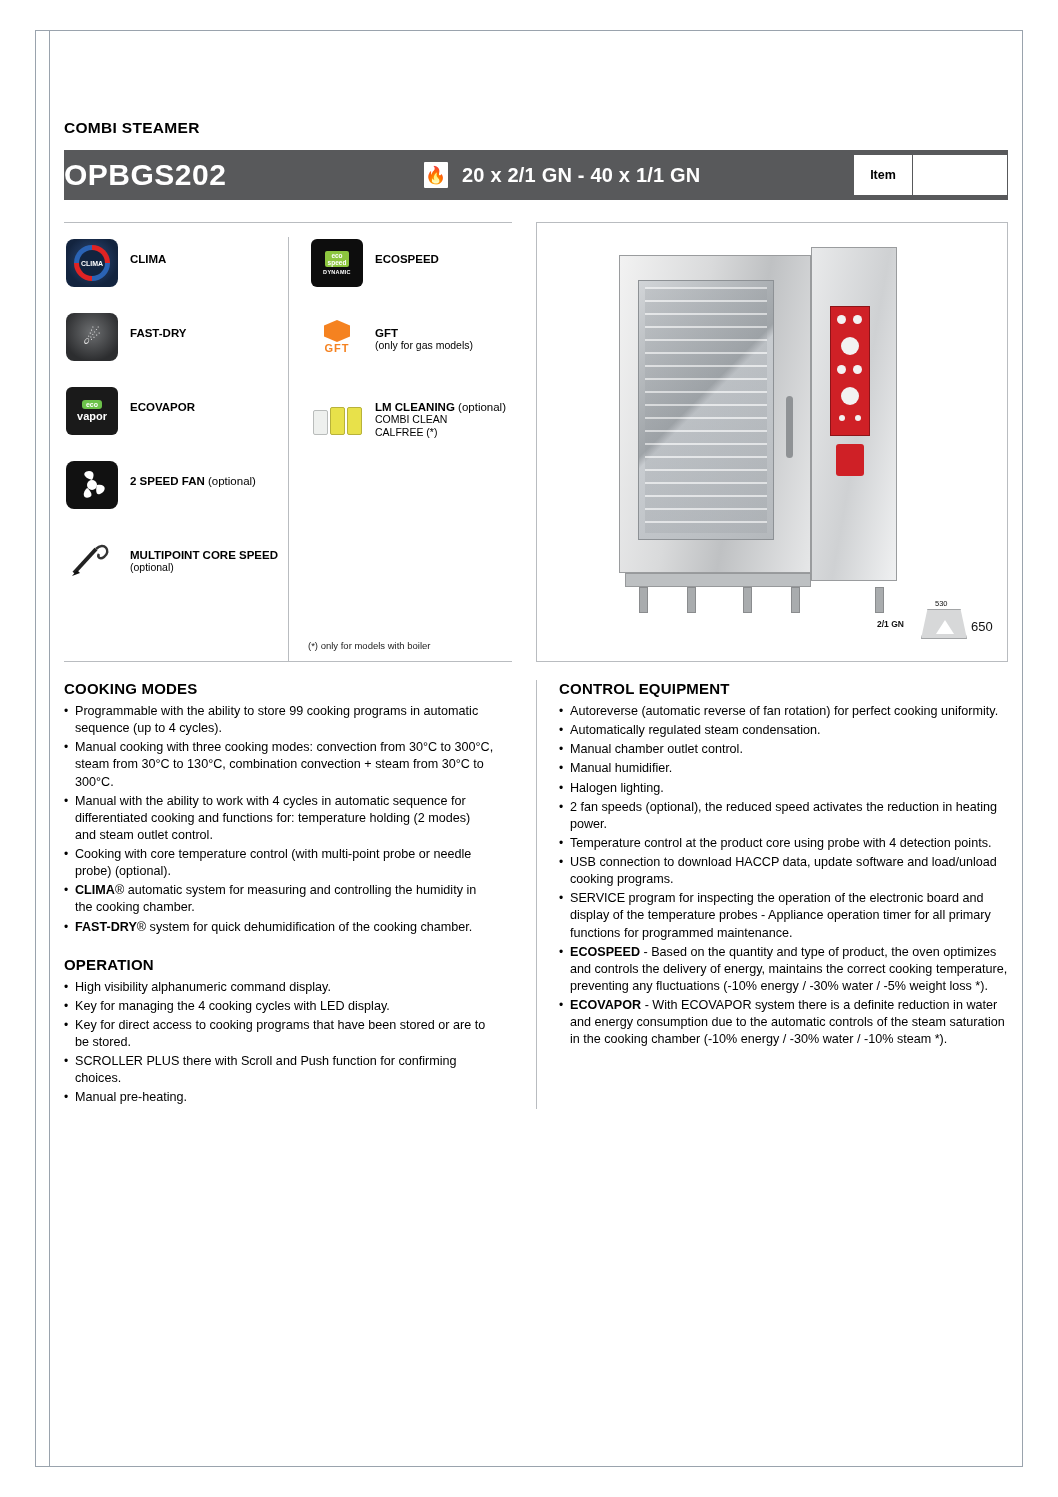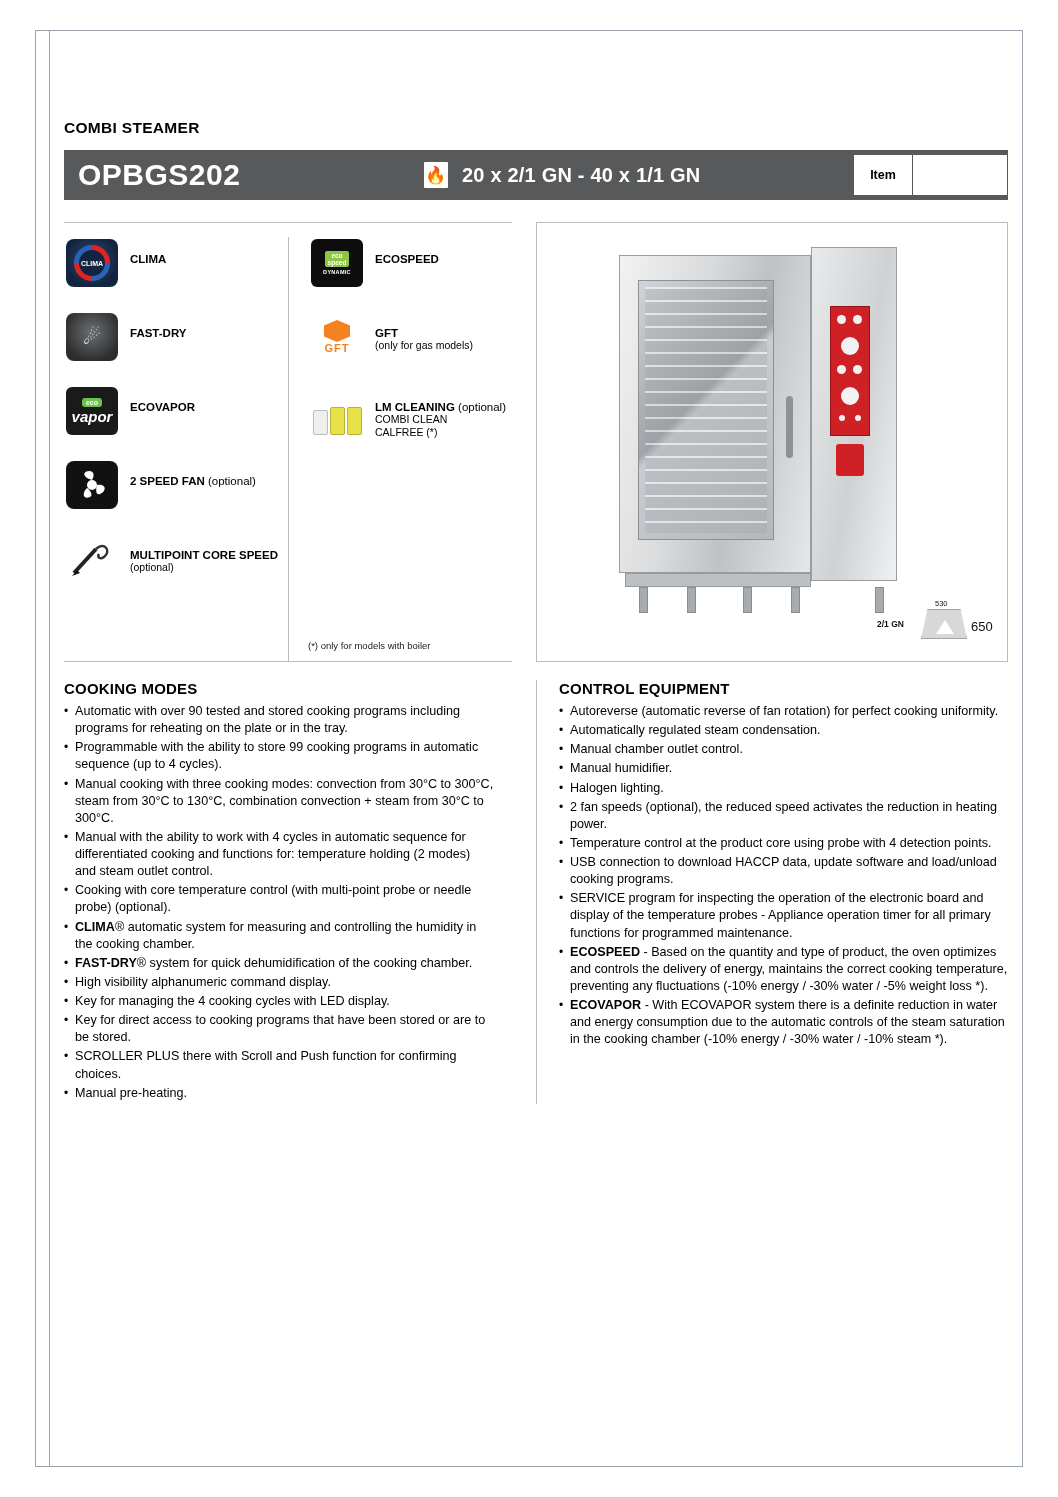--- a/index.html
+++ b/index.html
@@ -34,21 +34,21 @@
   .titlebar {
     margin-top:13px;
     height:50px;
     background:#58595b;
     color:#fff;
     display:flex; align-items:center;
     position:relative;
   }
   .model {
     font-size:30px; font-weight:bold; letter-spacing:.5px;
-    padding-left:14px; width:360px;
+    width:360px;
   }
   .gasicon {
     width:24px; height:26px; background:#fff; color:#58595b;
     display:flex; align-items:center; justify-content:center;
     font-size:17px; line-height:1; border-radius:1px;
     margin-right:14px;
   }
   .capacity { font-size:20px; font-weight:bold; letter-spacing:.2px; }
   .itembox {
     position:absolute; right:0; top:4px; height:42px; display:flex;text-align:right;
@@ -112,21 +112,21 @@
   }
   .ic-ecovapor {
     width:52px; height:48px; border-radius:6px; background:#1a1a1a;
     display:flex; flex-direction:column; align-items:center; justify-content:center;
     line-height:1;
   }
   .ic-ecovapor .eco {
     background:#6cc24a; color:#fff; font-size:7px; font-weight:bold;
     padding:1px 4px; border-radius:3px; margin-bottom:2px;
   }
-  .ic-ecovapor .vap { color:#fff; font-size:15px; font-weight:bold; font-style:italic; }
+  .ic-ecovapor .vap { color:#fff; font-size:11px; font-weight:bold; }
   .ic-fan {
     width:52px; height:48px; border-radius:8px; background:#111;
     display:flex; align-items:center; justify-content:center;
   }
   .ic-probe {
     width:52px; height:48px; background:#fff;
     display:flex; align-items:center; justify-content:center;
   }
   .ic-ecospeed {
     width:52px; height:48px; border-radius:6px; background:#0d0d0d;
@@ -408,29 +408,29 @@
         </div>
       </div>
 
     </div>
 
     <div class="cols">
 
       <div class="colL">
         <h2 class="sec">COOKING MODES</h2>
         <ul class="bul">
-          <li>Automatic with over 90 tested and stored cooking programs including programs for reheating on the plate or in the tray.</li>
           <li>Programmable with the ability to store 99 cooking programs in automatic sequence (up to 4 cycles).</li>
           <li>Manual cooking with three cooking modes: convection from 30°C to 300°C, steam from 30°C to 130°C, combination convection + steam from 30°C to 300°C.</li>
           <li>Manual with the ability to work with 4 cycles in automatic sequence for differentiated cooking and functions for: temperature holding (2 modes) and steam outlet control.</li>
           <li>Cooking with core temperature control (with multi-point probe or needle probe) (optional).</li>
           <li><span class="b">CLIMA</span>® automatic system for measuring and controlling the humidity in the cooking chamber.</li>
           <li><span class="b">FAST-DRY</span>® system for quick dehumidification of the cooking chamber.</li>
         </ul>
 
+        <h2 class="sec second">OPERATION</h2>
         <ul class="bul">
           <li>High visibility alphanumeric command display.</li>
           <li>Key for managing the 4 cooking cycles with LED display.</li>
           <li>Key for direct access to cooking programs that have been stored or are to be stored.</li>
           <li>SCROLLER PLUS there with Scroll and Push function for confirming choices.</li>
           <li>Manual pre-heating.</li>
         </ul>
       </div>
 
       <div class="colR">

